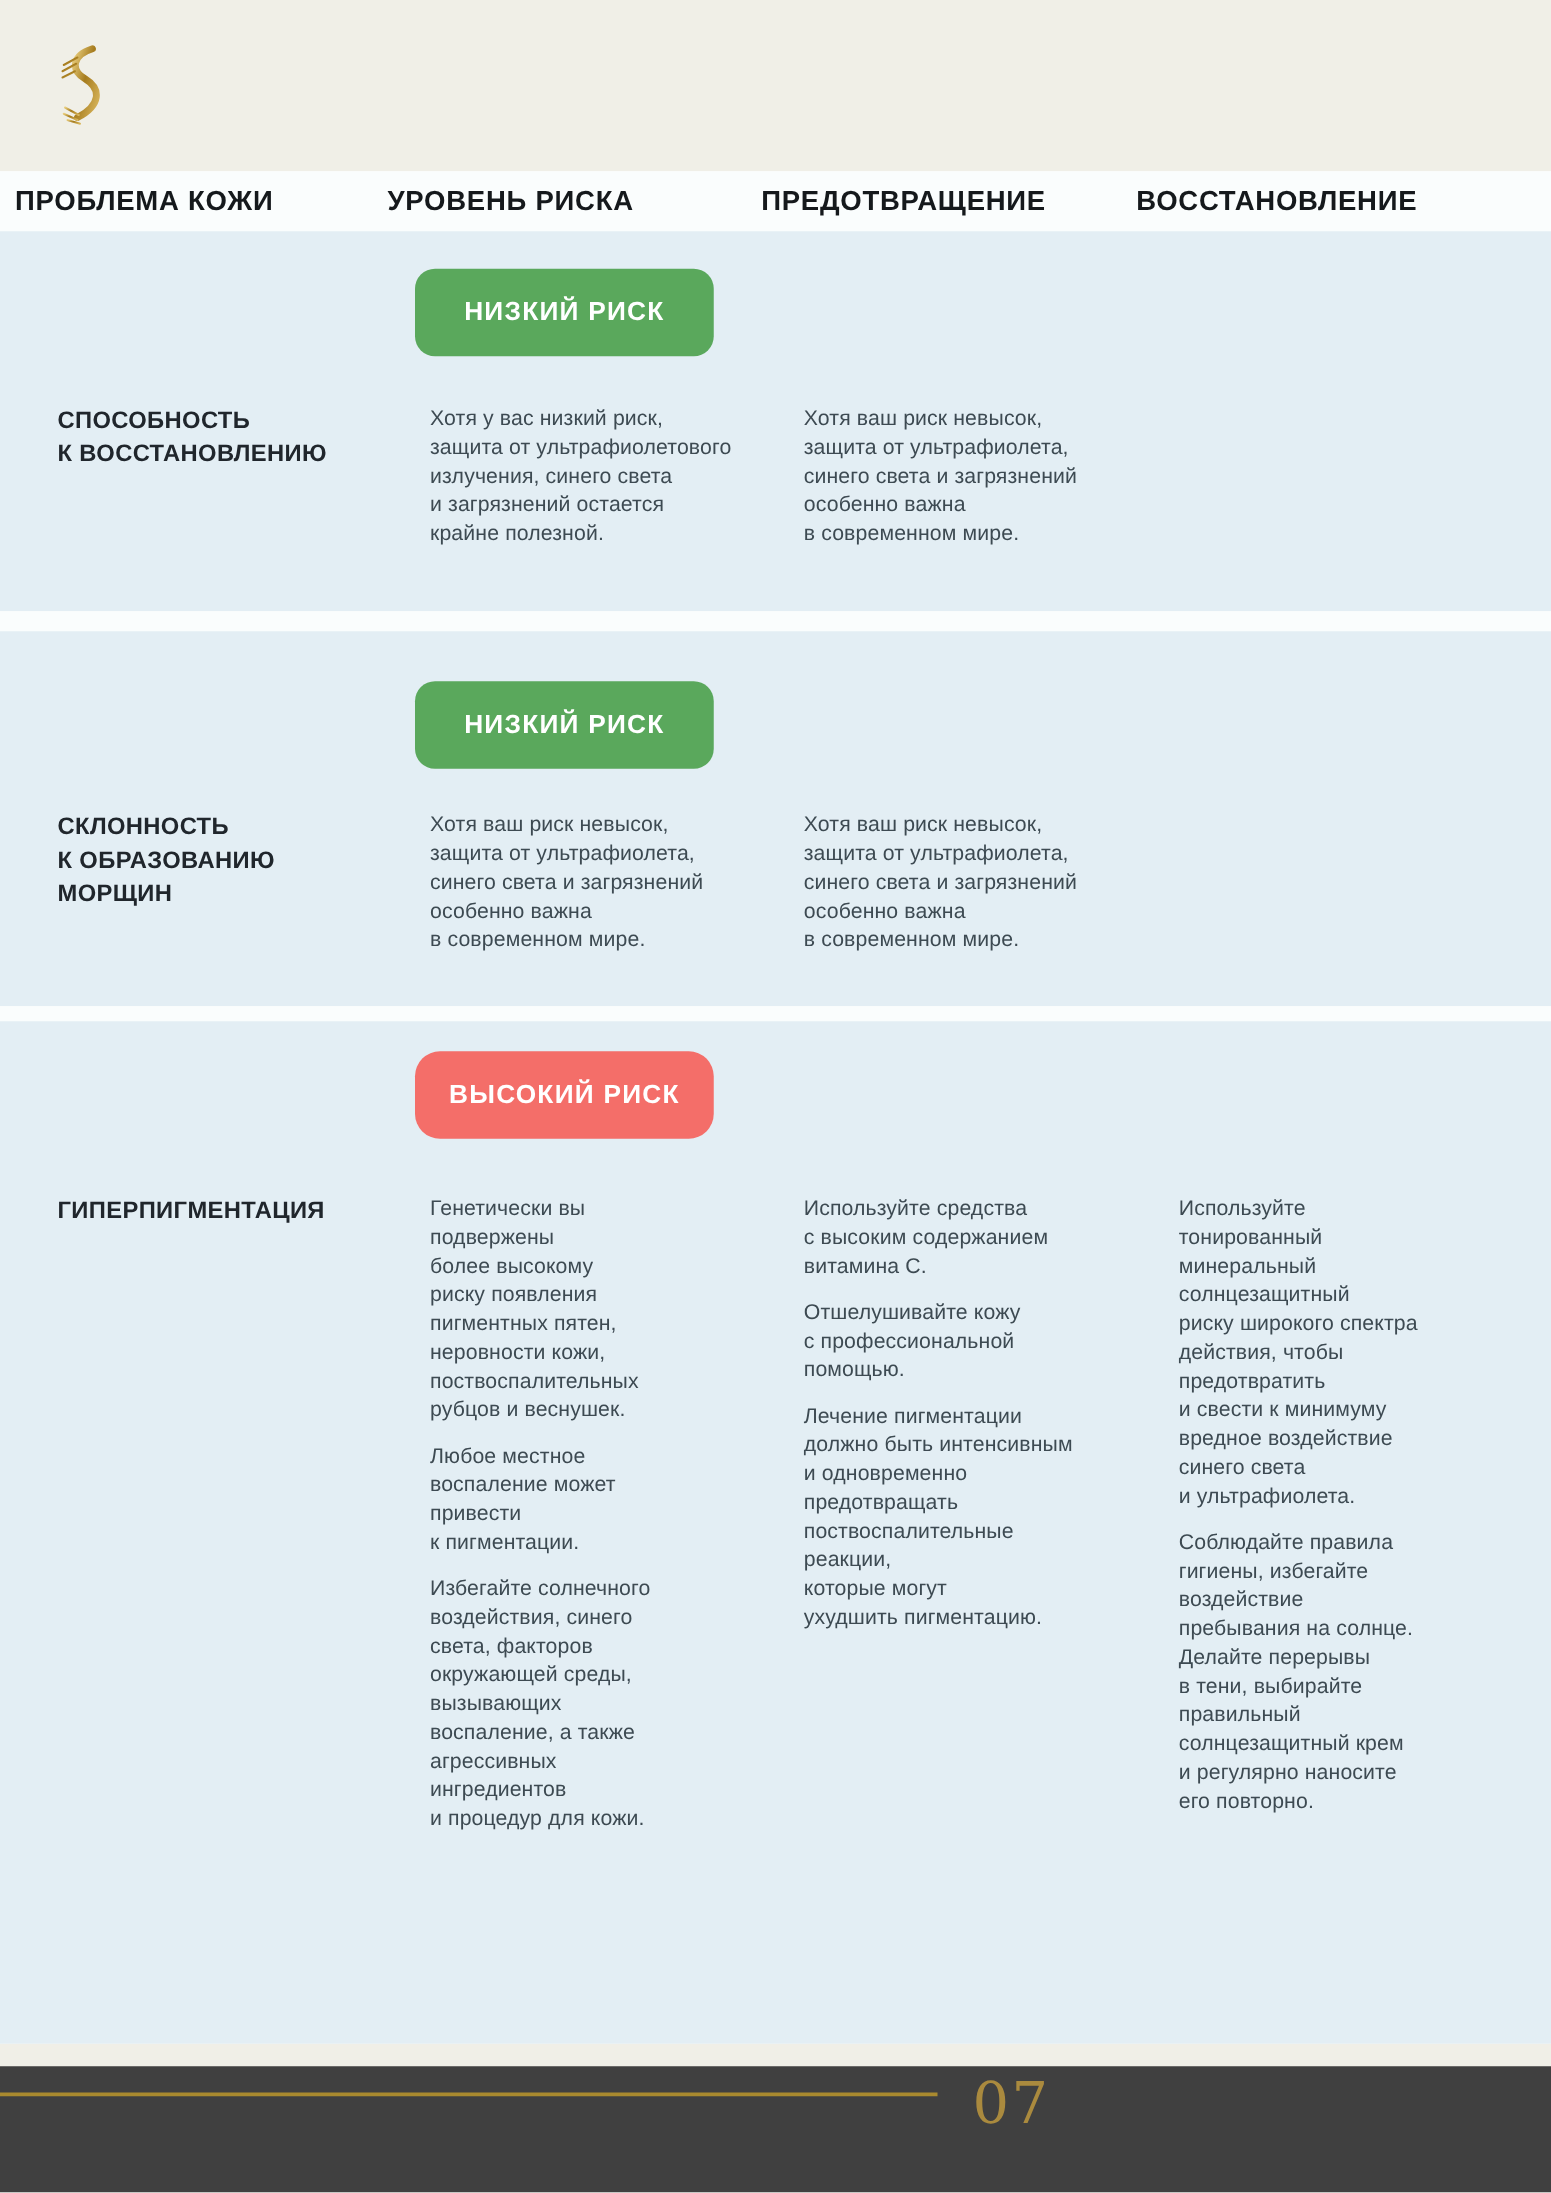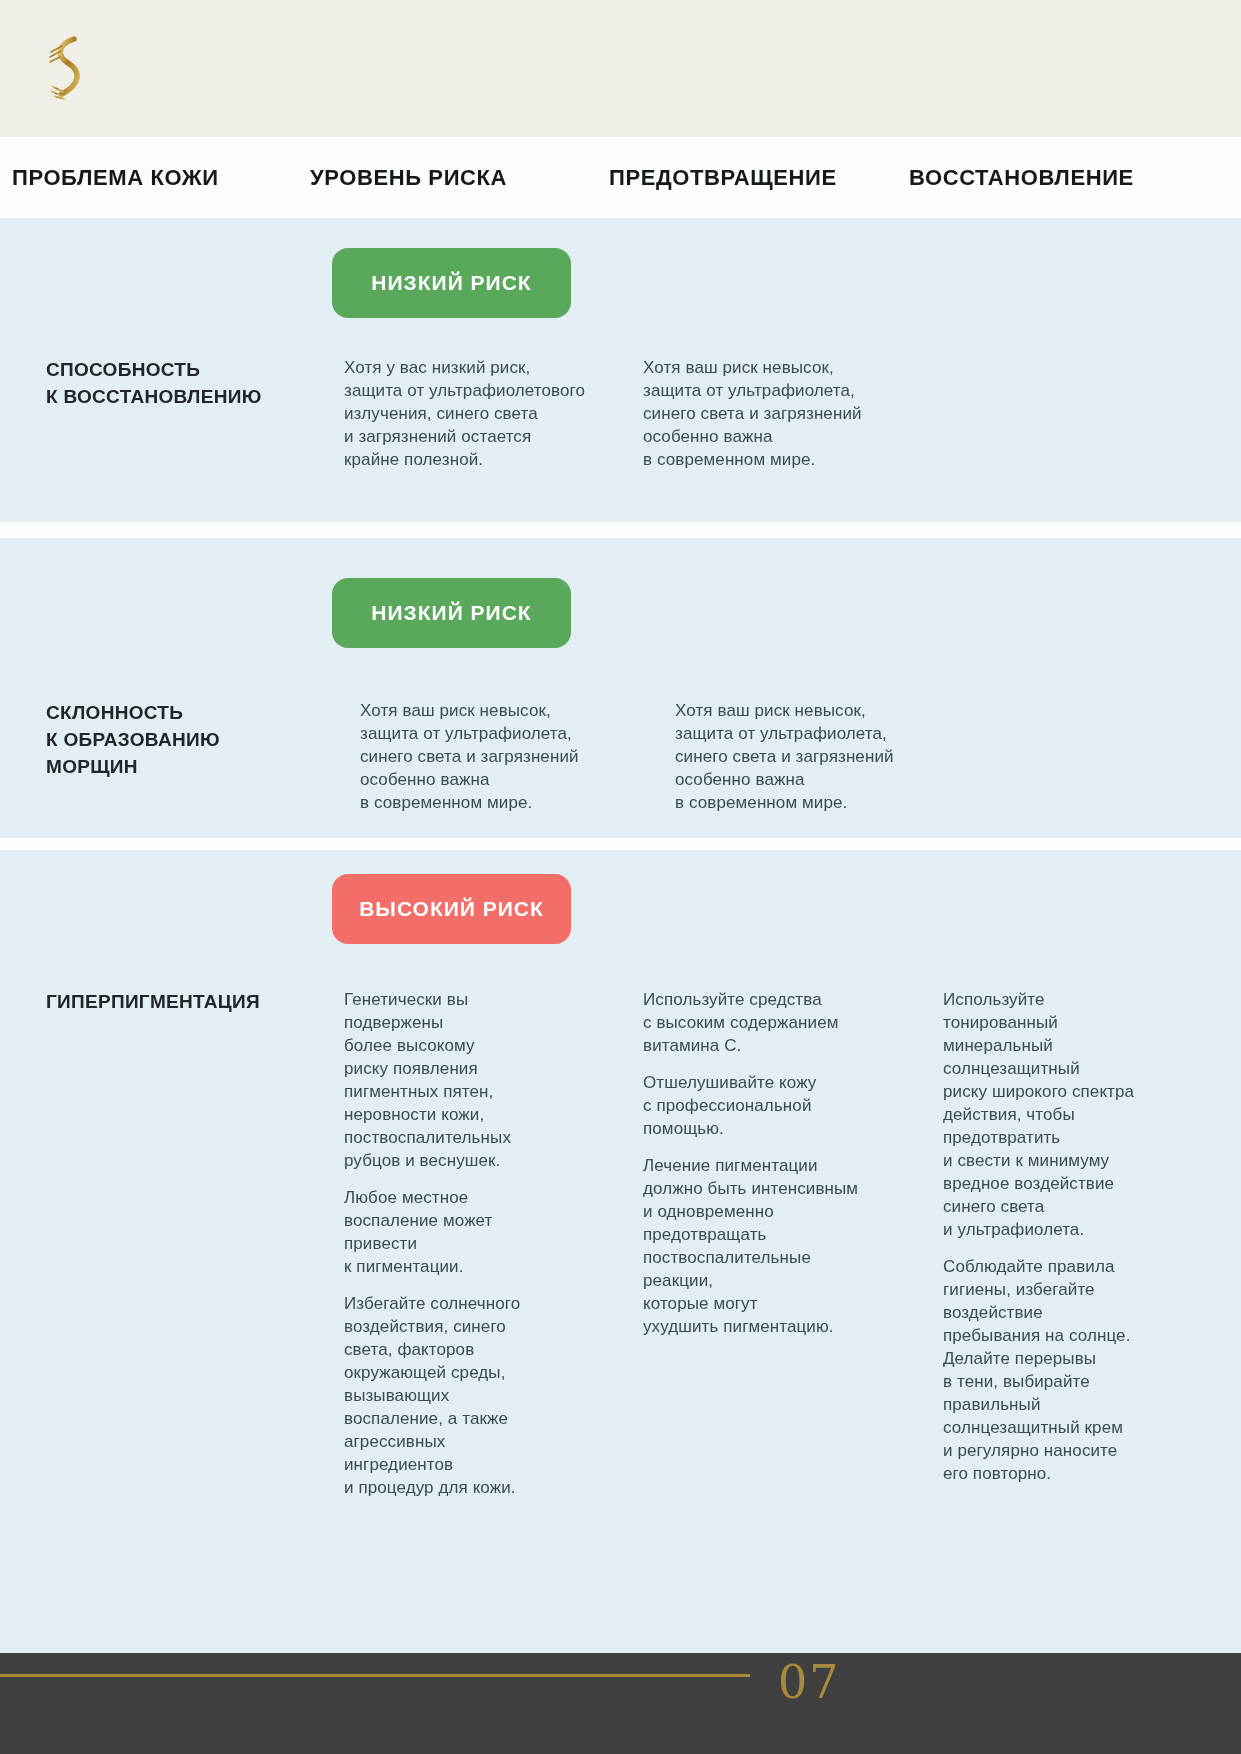--- a/index.html
+++ b/index.html
@@ -16,21 +16,21 @@
     position:absolute;left:0;top:137px;width:1241px;
     background:#fafdfd;
   }
   .grid{
     display:grid;
     grid-template-columns:298px 299px 300px 1fr;
     padding-left:46px;padding-right:40px;
     box-sizing:border-box;
   }
   .header-row{
-    height:81px;align-items:center;background:#fafdfd;padding-left:12px;
+    height:48px;align-items:center;background:#fafdfd;padding-left:12px;
   }
   .header-cell{
     font-size:22px;font-weight:bold;color:#15191c;
     letter-spacing:0.6px;white-space:nowrap;
   }
   .card{
     background:#e3eef4;box-sizing:border-box;overflow:hidden;
   }
   .card-1{height:304px;}
   .card-2{height:300px;}
@@ -44,23 +44,23 @@
   .badge{
     grid-column:2;
     margin-left:-12px;
     width:239px;height:70px;
     border-radius:16px;
     display:flex;align-items:center;justify-content:center;
     color:#ffffff;font-size:21px;font-weight:bold;letter-spacing:1px;
     white-space:nowrap;
   }
   .badge.low{background:#5aa85c;}
-  .badge.high{background:#f46e69;}
+  .badge.high{background:#f46e69;border-radius:20px;}
   .card-1 .content-row{margin-top:38px;}
-  .card-2 .content-row{margin-top:51px;gap:16px;}
+  .card-2 .content-row{margin-top:33px;}
   .card-3 .content-row{margin-top:44px;}
   .cell{padding-right:20px;}
   .problem-label{
     font-size:19px;font-weight:bold;color:#20262c;
     line-height:27px;letter-spacing:0.3px;
     white-space:pre-line;
   }
   .body-cell{font-size:17px;line-height:23px;color:#3d4a52;letter-spacing:0.1px;}
   .body-cell .para{margin:0 0 14px 0;white-space:pre-line;}
   .body-cell .para:last-child{margin-bottom:0;}

